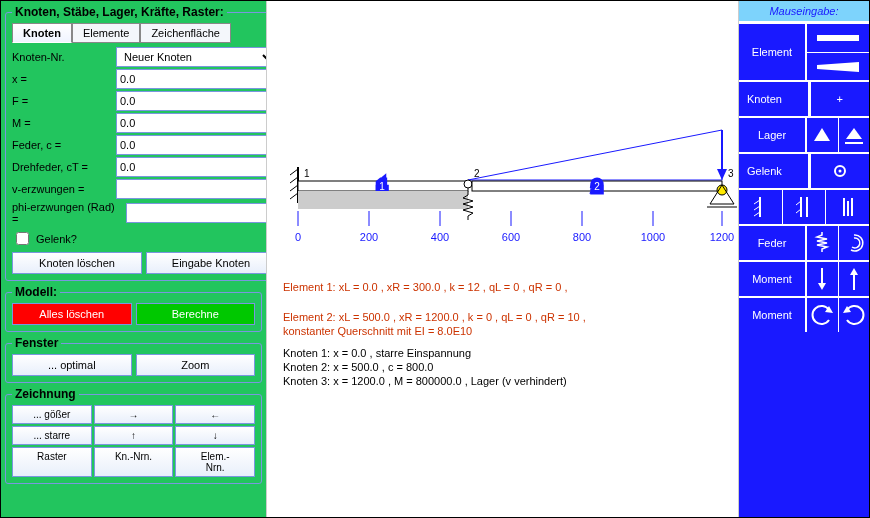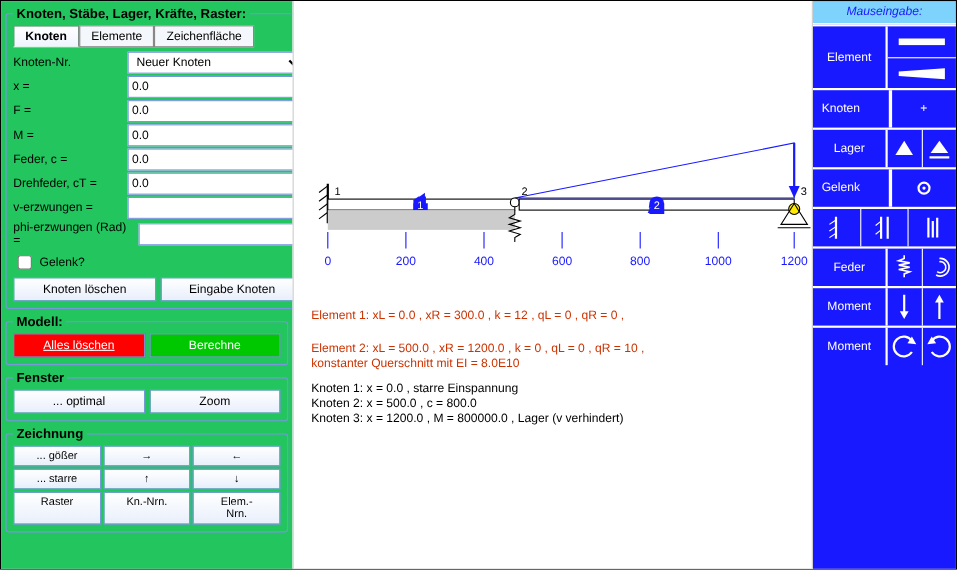--- a/index.html
+++ b/index.html
@@ -11,21 +11,21 @@
   legend { color:#000; font-weight:bold; font-size:12px; padding:0 3px; }
   .tabs { display:flex; gap:0; margin-bottom:4px; }
   .tab { border:1px solid #888; background:#f4f7fb; padding:3px 10px; font-size:11px; cursor:pointer; position:relative; }
   .tab.active { background:linear-gradient(#fff,#f0f4ff); border-bottom:1px solid #fff; font-weight:bold; }
   .form-row { display:flex; align-items:center; margin:2px 0; gap:4px; }
   .form-row label { width:100px; color:#000; font-size:11px; }
   .form-row input[type=text], .form-row select { flex:1; border:1px solid #7a96df; background:#fff; font-size:11px; padding:0 3px; height:20px; }
   .checkbox-row { display:flex; align-items:center; gap:4px; margin:4px 0 0 0; }
   .btn-row { display:flex; gap:4px; margin-top:4px; }
   .btn { flex:1; border:1px solid #7a96df; background:linear-gradient(#fff,#e8effb); padding:4px 2px; font-size:11px; cursor:pointer; text-align:center; }
-  .btn-red { background:#ff0000; color:#fff; border:1px solid #7a96df;text-decoration:underline; }
+  .btn-red { background:#ff0000; color:#fff; border:1px solid #7a96df; }
   .btn-green { background:#00c800; color:#fff; border:1px solid #7a96df; }
   .grid-btns { display:flex; flex-wrap:wrap; gap:2px; }
   .grid-btns .btn { flex:1 1 31%; padding:3px 15px; font-size:10px; }
   .canvas-area { flex:1; background:#fff; position:relative; border-left:1px solid #ccc; border-right:1px solid #ccc; }
   .right-panel { width:130px; background:#1919ff; color:#fff; display:flex; flex-direction:column; }
   .right-panel .header { text-align:center; padding:4px; font-style:italic; font-size:11px; border-bottom:1px solid #fff; background:#7dd3fc; color:#1919ff; }
   .palette-row { display:flex; border-top:2px solid #fff; }
   .palette-label { width:68px; display:flex; align-items:center; justify-content:center; font-size:11px; padding:2px; border-right:2px solid #fff; }
   .palette-icons { flex:1; display:flex; }
   .palette-icon { flex:1; height:34px; display:flex; align-items:center; justify-content:center; border-left:1px solid #fff; cursor:pointer; }

